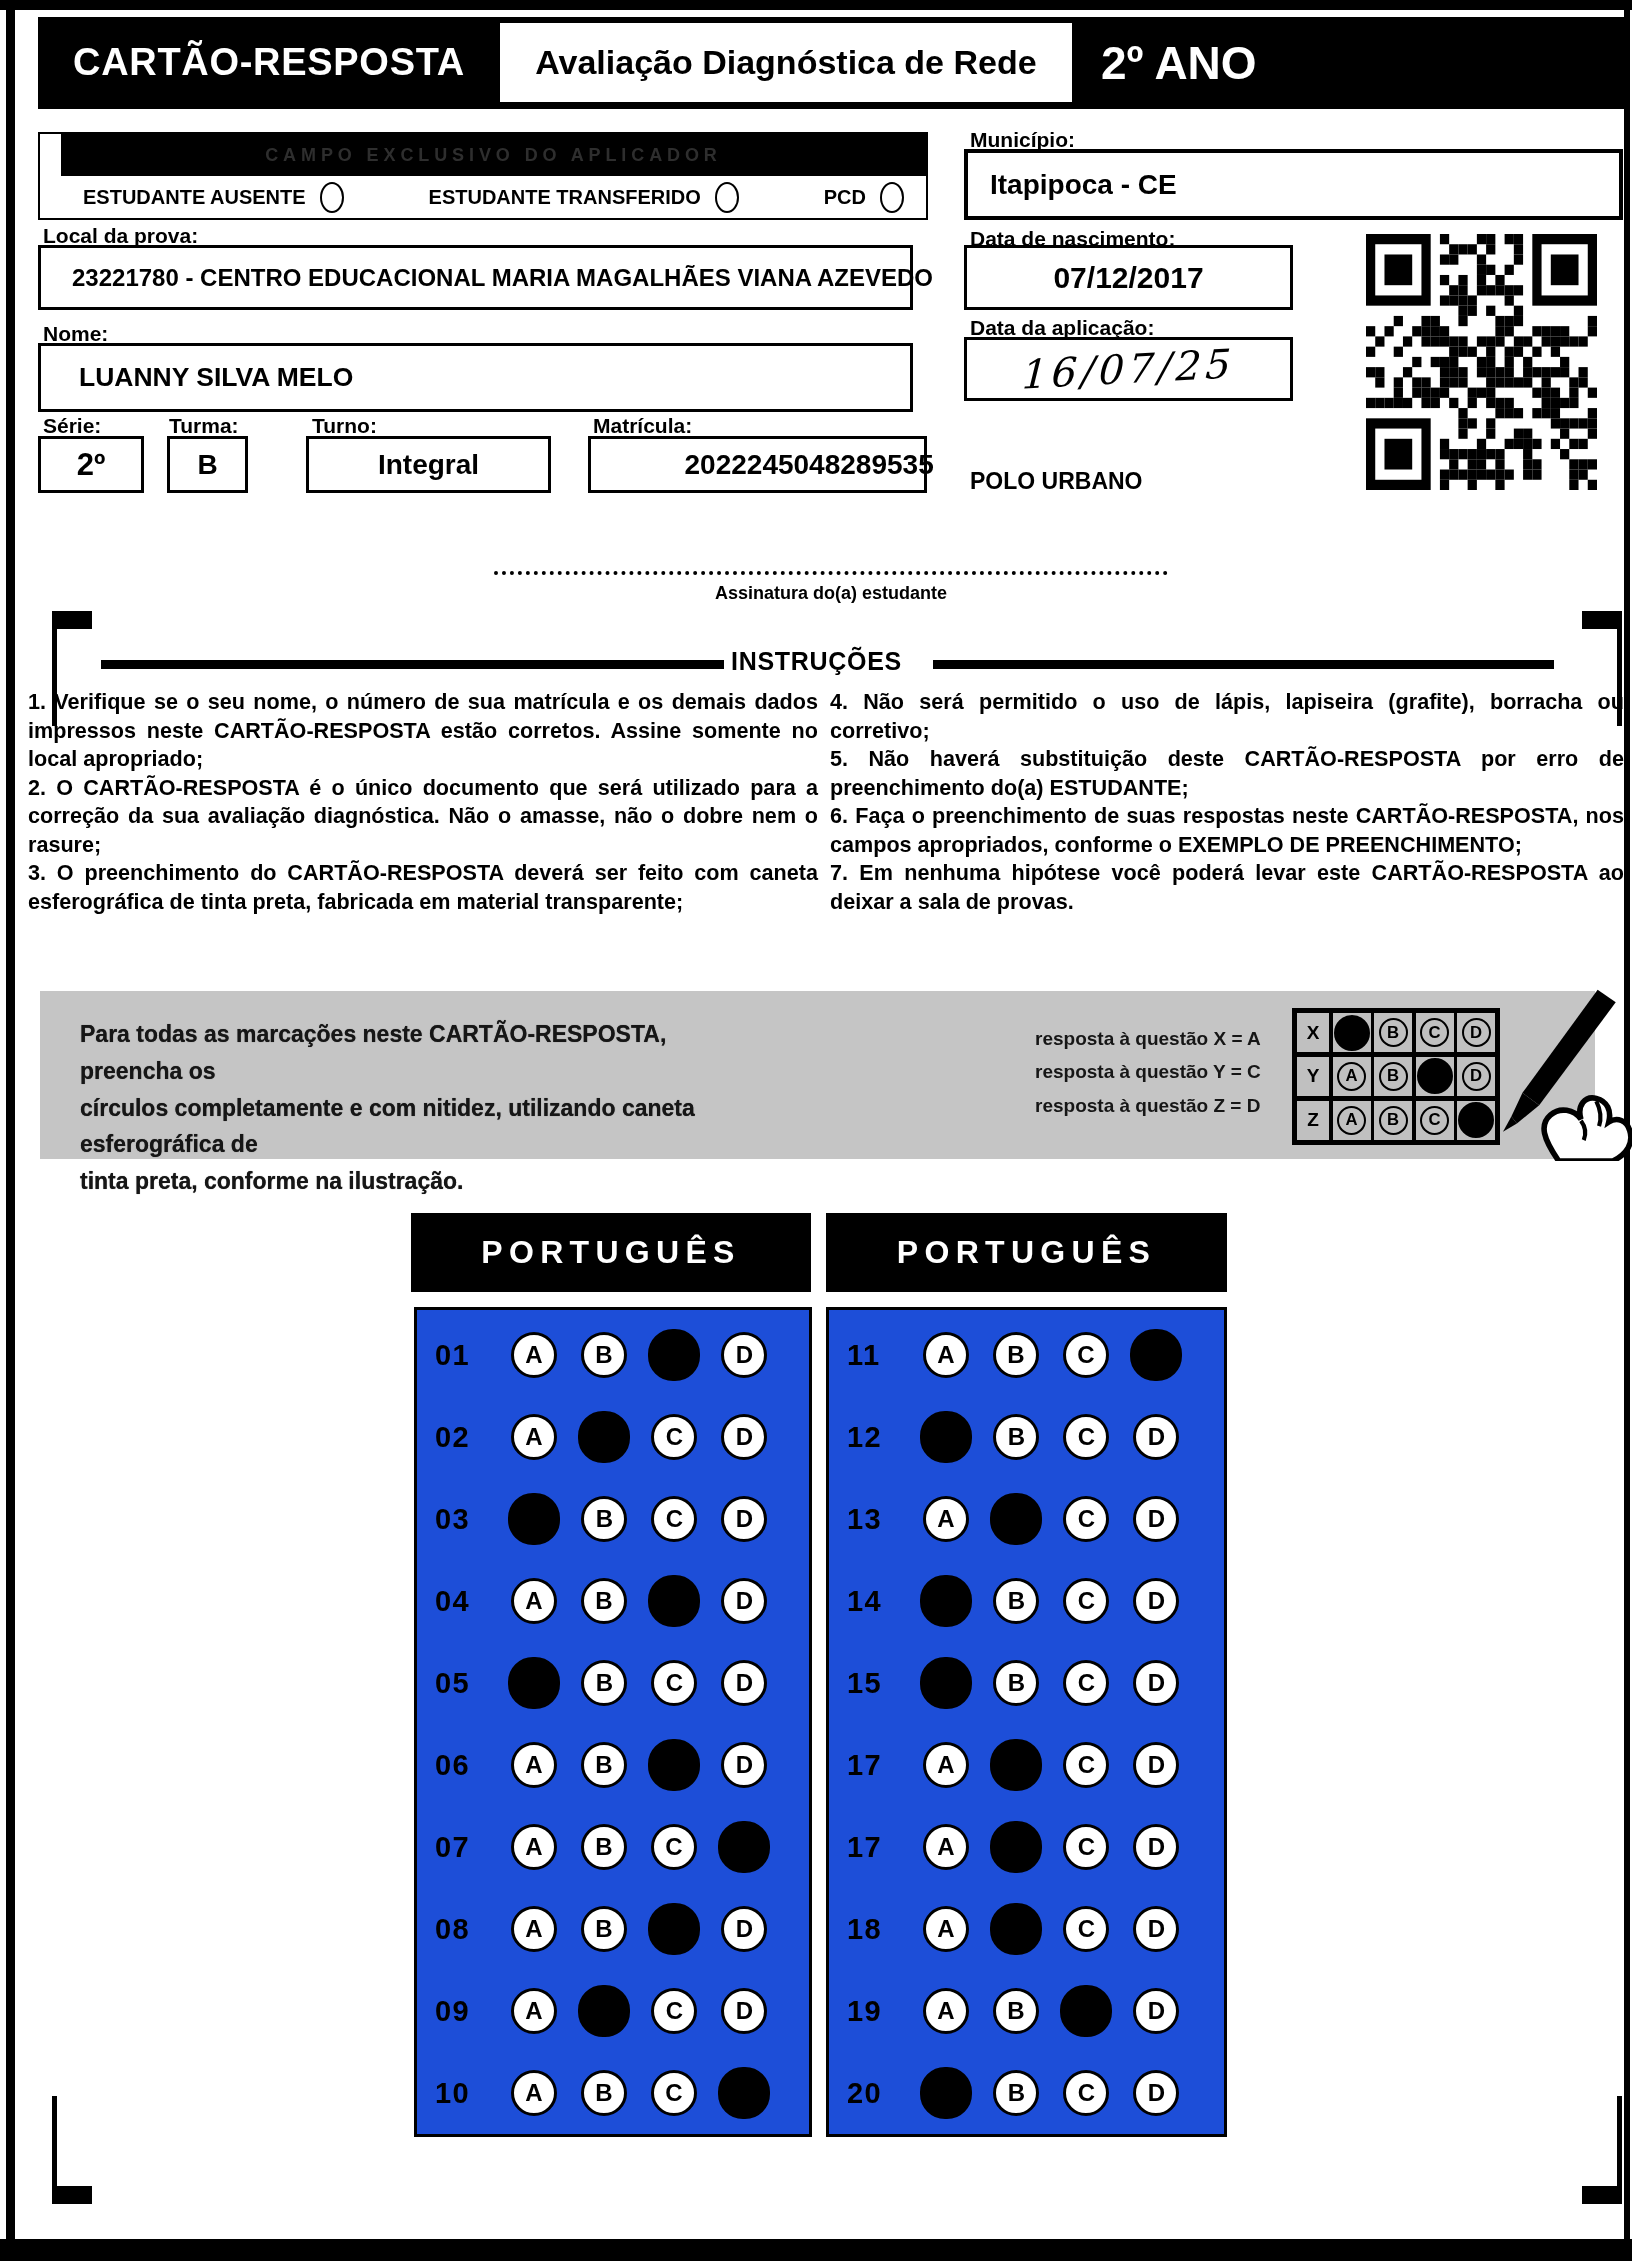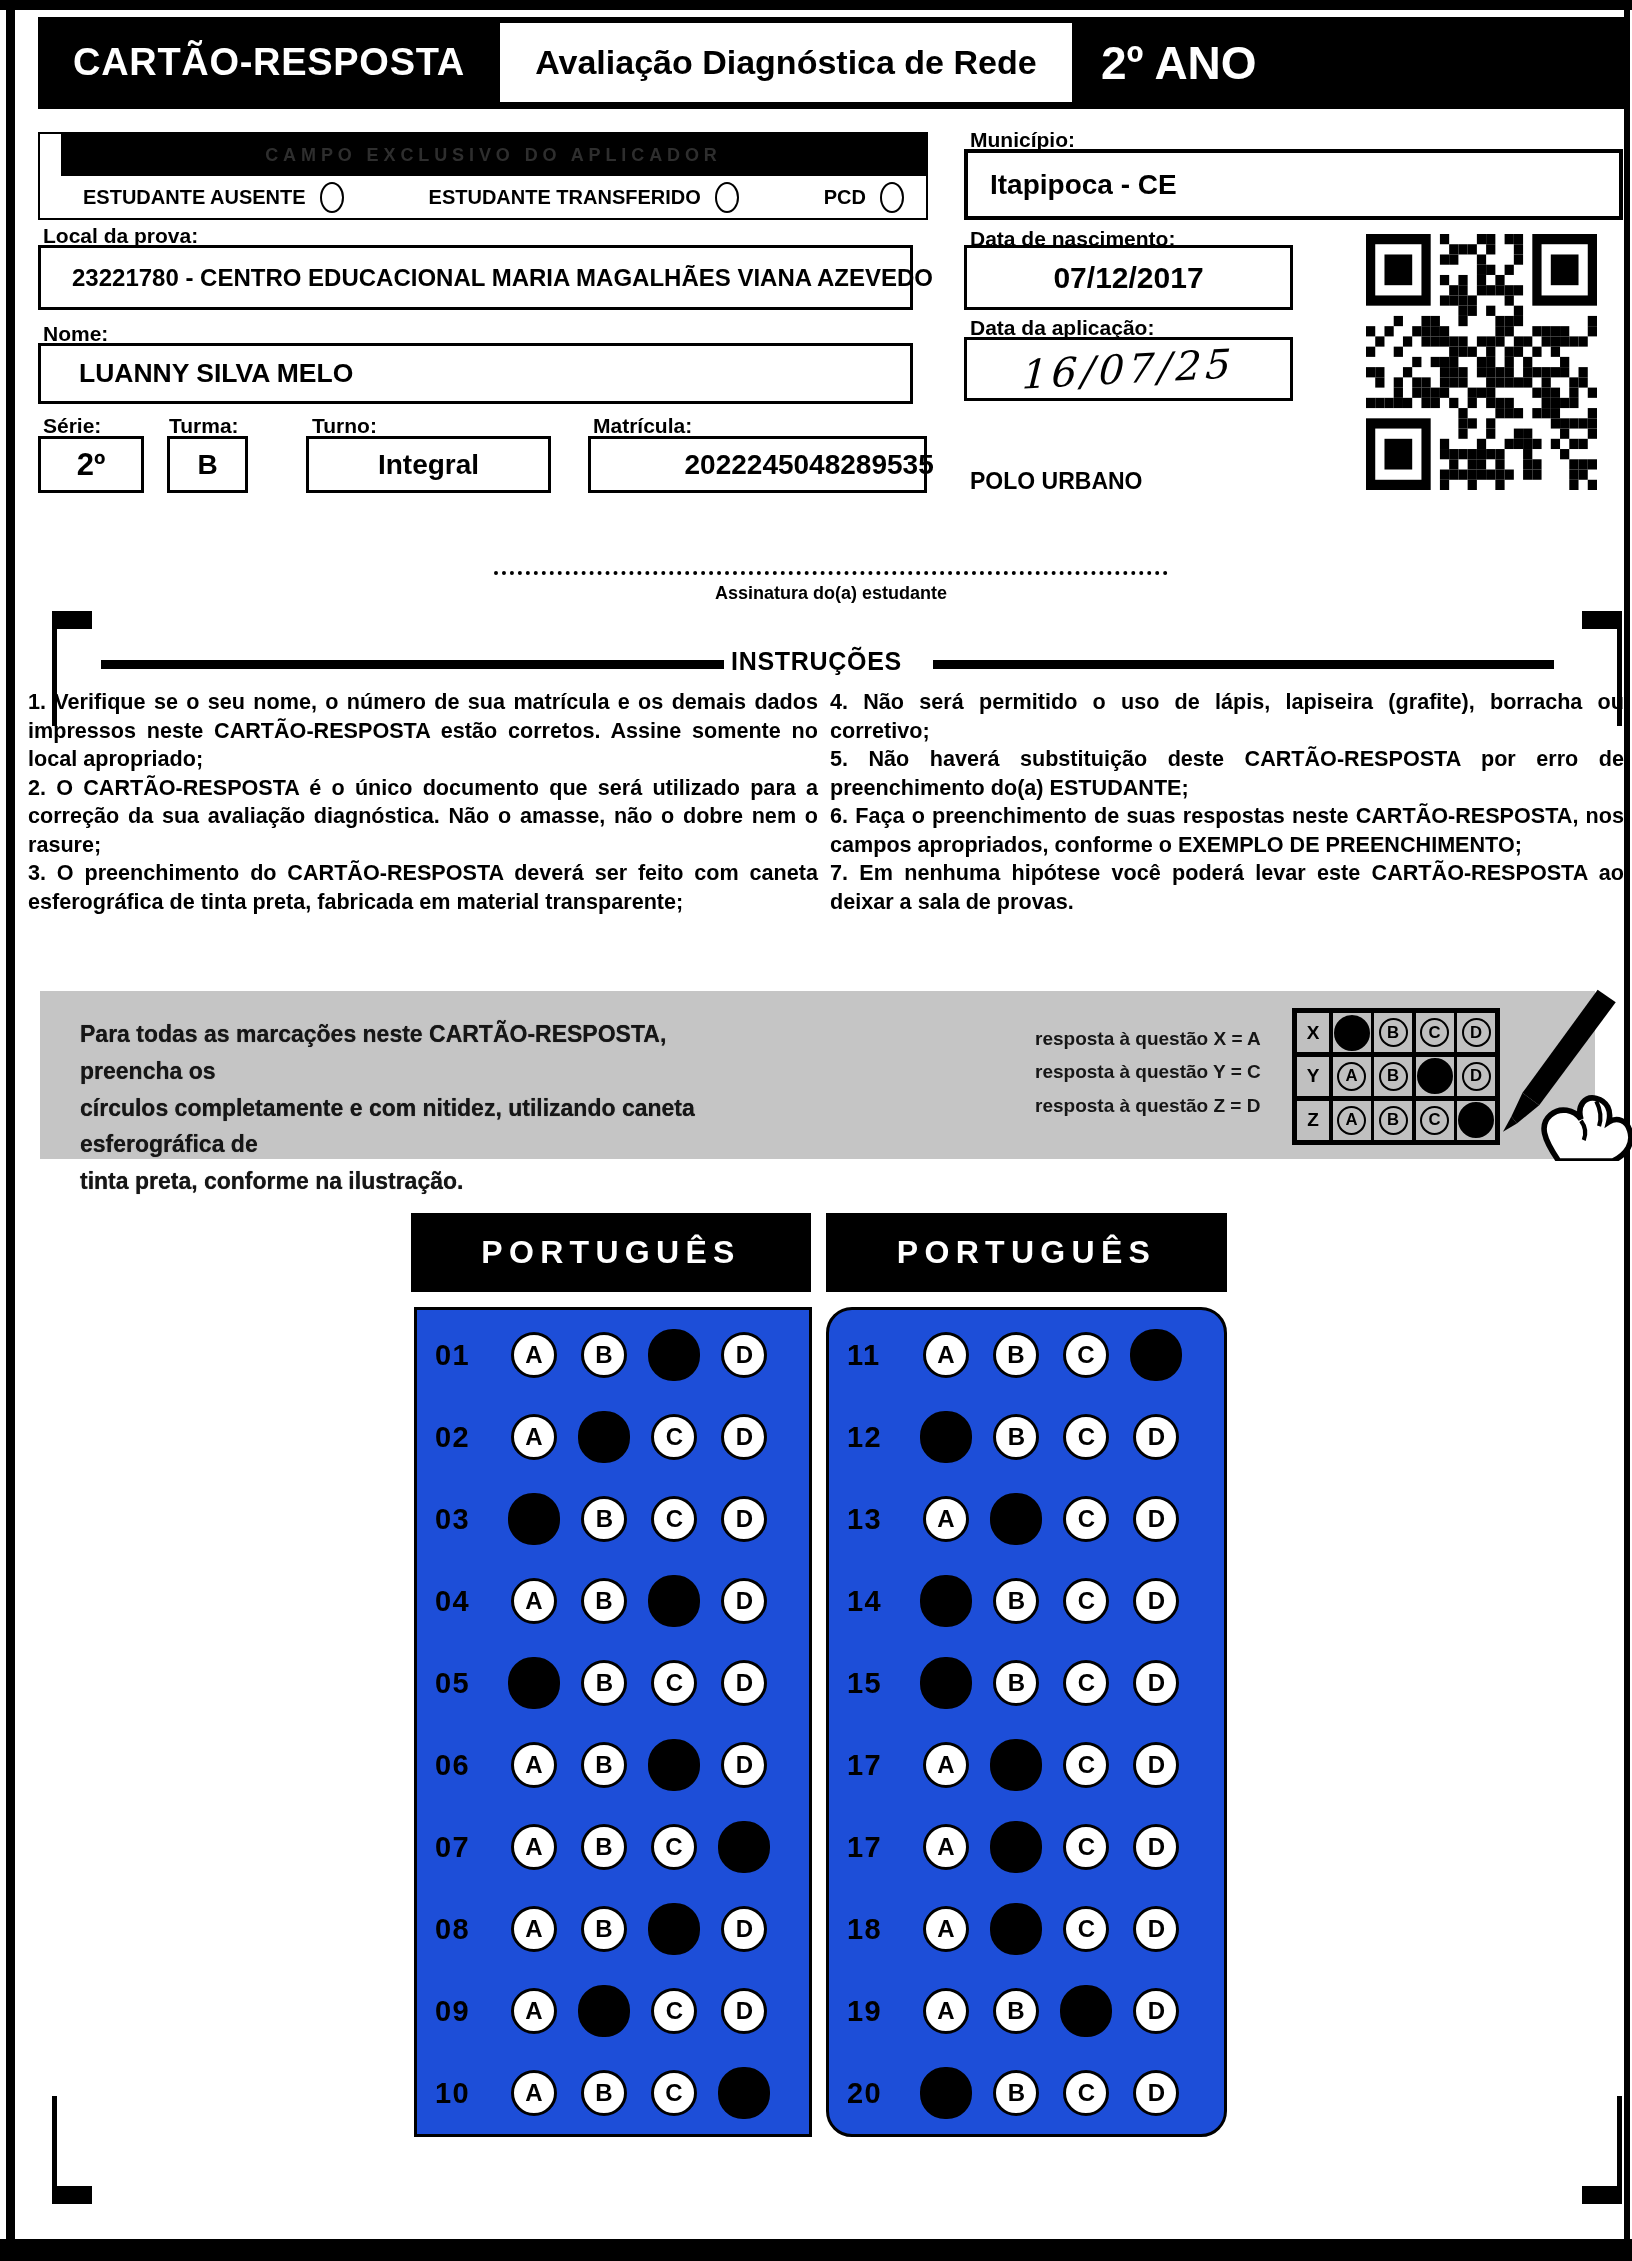--- a/index.html
+++ b/index.html
@@ -345,21 +345,21 @@
       <rect x="2" y="2" width="3" height="3" fill="#000"></rect>
       <rect x="18" y="0" width="7" height="7" fill="#000"></rect>
       <rect x="19" y="1" width="5" height="5" fill="#fff"></rect>
       <rect x="20" y="2" width="3" height="3" fill="#000"></rect>
       <rect x="0" y="18" width="7" height="7" fill="#000"></rect>
       <rect x="1" y="19" width="5" height="5" fill="#fff"></rect>
       <rect x="2" y="20" width="3" height="3" fill="#000"></rect>
     </svg>
 
   <div class="abs flabel" style="left:43px;top:322px;">Nome:</div>
-  <div class="abs fbox" style="left:38px;top:343px;width:875px;height:61px;">
+  <div class="abs fbox" style="left:38px;top:343px;width:875px;height:69px;">
     <span class="val" style="font-size:26.5px;margin-left:38px;">LUANNY SILVA MELO</span>
   </div>
 
   <div class="abs flabel" style="left:970px;top:316px;">Data da aplicação:</div>
   <div class="abs fbox" style="left:964px;top:337px;width:329px;height:64px;justify-content:center;">
     <span class="handwrite">16/07/25</span>
   </div>
 
   <div class="abs flabel" style="left:43px;top:414px;">Série:</div>
   <div class="abs fbox" style="left:38px;top:436px;width:106px;height:57px;justify-content:center;">
@@ -545,21 +545,21 @@
         <div class="bub">D</div>
       </div>
       <div class="qrow">
         <span class="qnum">10</span>
         <div class="bub">A</div>
         <div class="bub">B</div>
         <div class="bub">C</div>
         <div class="bub filled">D</div>
       </div>
     </div>
-  <div class="abs ansbox" id="ansbox-1" style="left:826px;top:1307px;width:401px;height:830px;border-radius:26px;">
+  <div class="abs ansbox" id="ansbox-1" style="left:826px;top:1307px;width:401px;height:830px;">
       <div class="qrow">
         <span class="qnum">11</span>
         <div class="bub">A</div>
         <div class="bub">B</div>
         <div class="bub">C</div>
         <div class="bub filled">D</div>
       </div>
       <div class="qrow">
         <span class="qnum">12</span>
         <div class="bub filled">A</div>

